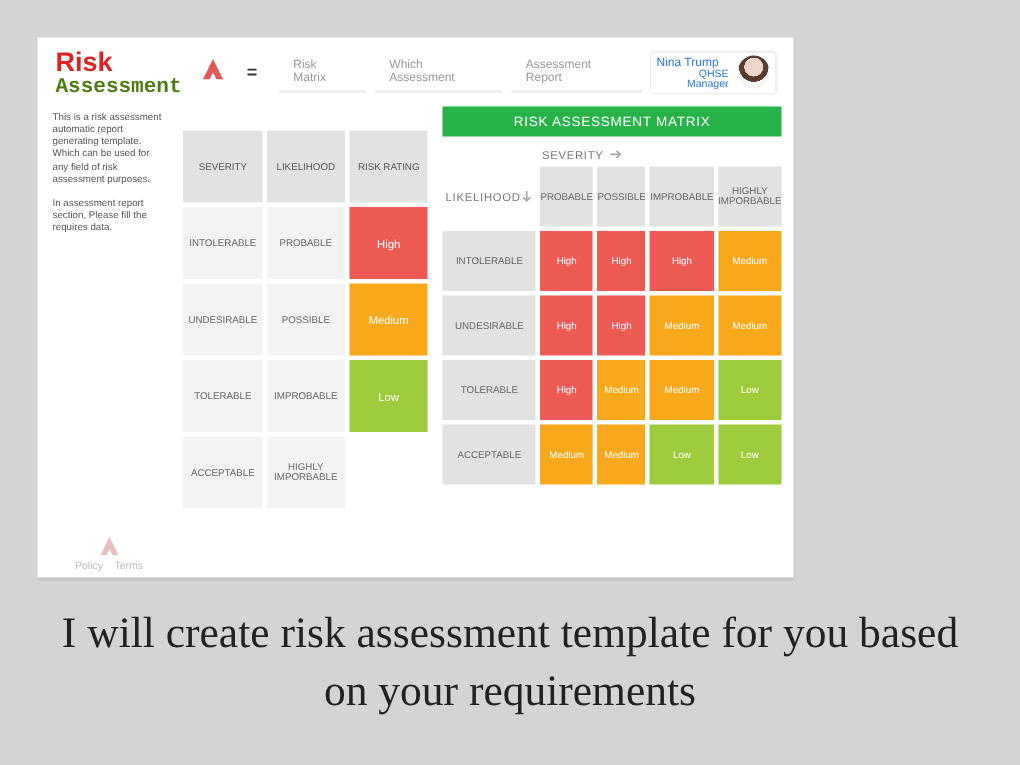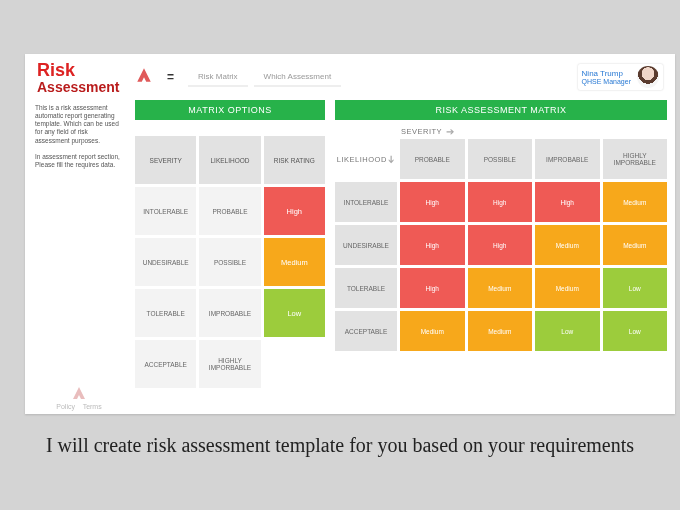--- a/index.html
+++ b/index.html
@@ -6,38 +6,37 @@
   body {
     width: 680px;
     height: 510px;
     background: #d4d4d4;
     font-family: Arial, Helvetica, sans-serif;
     padding: 25px 25px 0 25px;
     overflow: hidden;
   }
   .card {
     background: #fff;
-    width: 650px;
+    width: 504px;
     height: 360px;
     padding: 8px 8px 0 8px;
     position: relative;
     box-shadow: 0 1px 2px rgba(0,0,0,.15);
     display: flex;
     flex-direction: column;
-    margin-top: 29px;
   }
   .topbar {
     display: flex;
     align-items: center;
     height: 30px;
     gap: 6px;
     padding: 0 4px;
   }
   .logo-text .r1 { color: #d22; font-size: 18px; font-weight: bold; }
-  .logo-text .r2 { color: #b91c1c; font-size: 14px; font-weight: bold; display:block; margin-top:-2px;}
+  .logo-text .r2 { color: #4d7c0f; font-size: 14px; font-weight: bold; display:block; margin-top:-2px;font-family:Liberation Mono, monospace;}
   .logo-text { width: 92px; }
   .brand-icon svg { width: 18px; height: 18px; }
   .hamburger { font-weight: bold; font-size: 12px; color:#333; margin: 0 8px;}
   .tabs { display: flex; gap: 6px; }
   .tab {
     font-size: 8px;
     color: #999;
     padding: 4px 10px;
     border-bottom: 2px solid #eee;
     cursor: pointer;
@@ -155,21 +154,21 @@
   .mcell.medium { background:#f7a81b; }
   .mcell.low    { background:#9ccc3c; }
   .mcell.head { background:#e2e2e2; color:#666; }
   .mcell.rowhead { background:#e2e2e2; color:#666; }
   .mcell.corner { background:transparent; }
   .sev-spacer { width:62px; }
 
   .caption {
     text-align: center;
     font-family: Georgia, 'Times New Roman', serif;
-    font-size: 20px;
+    font-size: 29px;
     color: #222;
     margin-top: 18px;
     line-height: 1.35;
   }
 </style>
 </head>
 <body>
 
 <div class="card">
 
@@ -180,20 +179,21 @@
     </div>
     <span class="brand-icon">
       <svg viewBox="0 0 24 24">
           <path fill="#e05a5a" d="M12 3 L21 21 H15 L12 15 L9 21 H3 Z"></path>
         </svg>
     </span>
     <span class="hamburger">=</span>
     <div class="tabs">
       <div class="tab">Risk Matrix</div>
       <div class="tab">Which Assessment</div>
+      <div class="tab">Assessment Report</div>
     </div>
     <div class="userbox">
       <div>
         <div class="uname">Nina Trump</div>
         <div class="urole">QHSE Manager</div>
       </div>
       <div class="avatar"></div>
     </div>
   </div>
 
@@ -208,21 +208,20 @@
               <path fill="#e9bdbd" d="M12 3 L21 21 H15 L12 15 L9 21 H3 Z"></path>
             </svg>
         </span>
         <span>Policy</span>
         &nbsp;&nbsp;
         <span>Terms</span>
       </div>
     </div>
 
     <div class="options">
-      <div class="panel-header">MATRIX OPTIONS</div>
       <div class="opt-grid">
         <div class="cell head">SEVERITY</div>
         <div class="cell head">LIKELIHOOD</div>
         <div class="cell head">RISK RATING</div>
 
         <div class="cell">INTOLERABLE</div>
         <div class="cell">PROBABLE</div>
         <div class="cell rating-high">High</div>
 
         <div class="cell">UNDESIRABLE</div>

